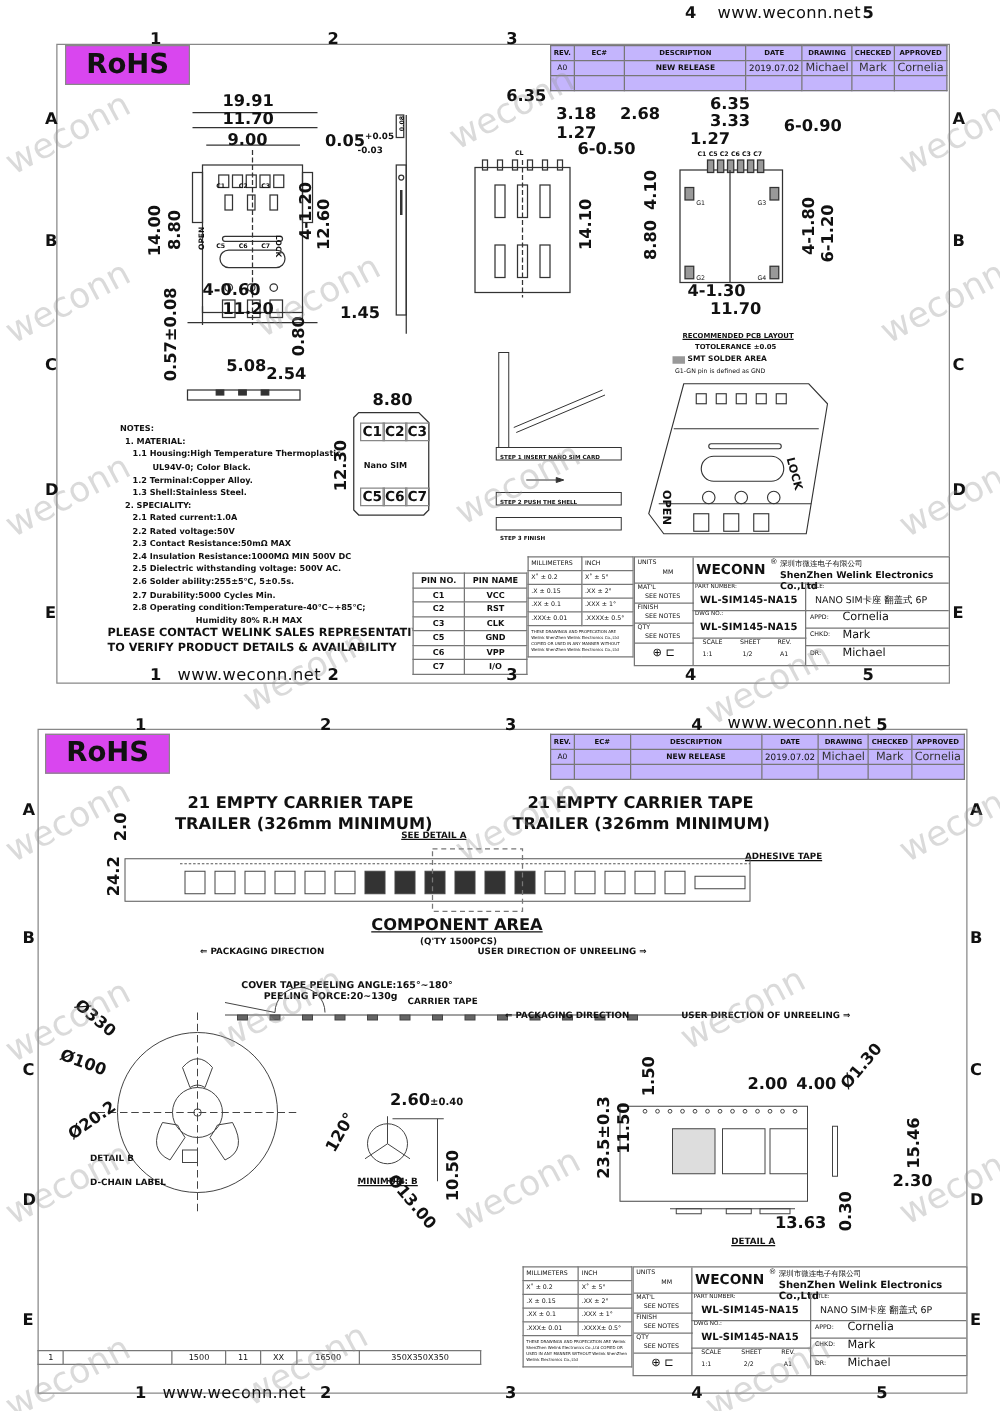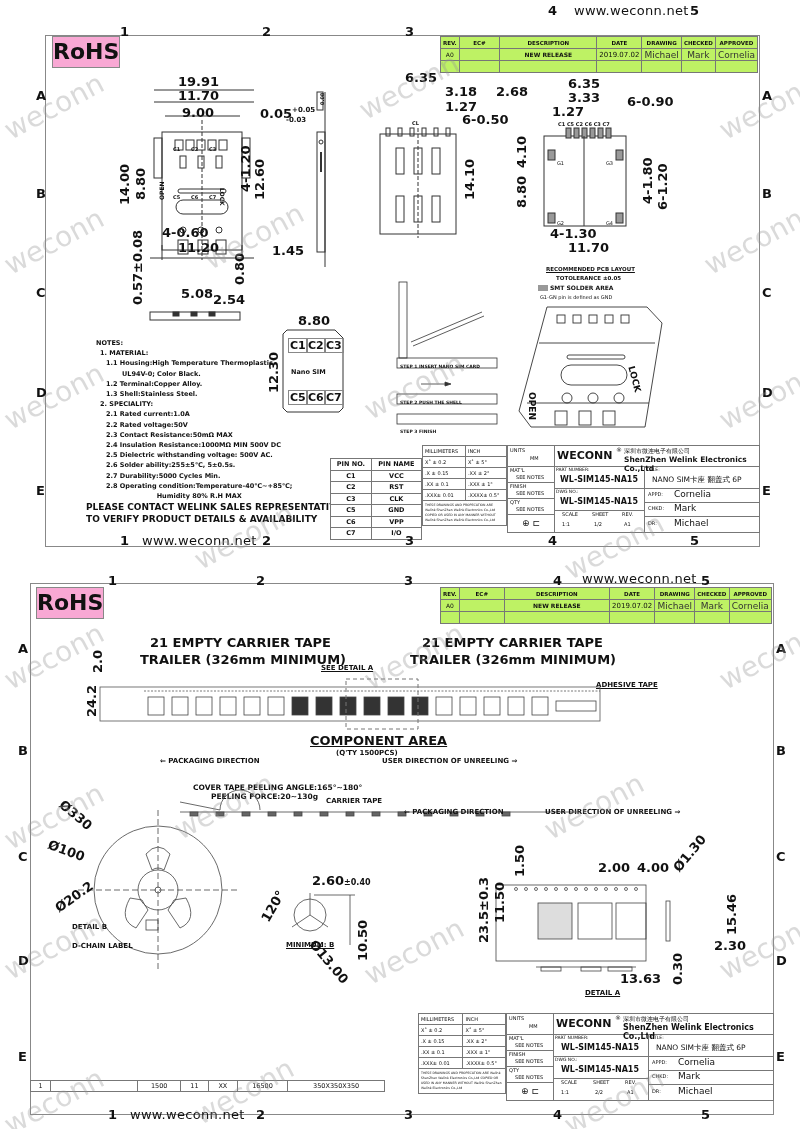--- a/index.html
+++ b/index.html
@@ -3,22 +3,22 @@
 <meta charset="utf-8">
 <style>
   html,body{margin:0;padding:0;background:#fff;}
   body{width:800px;height:1129px;position:relative;overflow:hidden;font-family:"DejaVu Sans",sans-serif;color:#111;}
   .abs{position:absolute;}
   .sheet{position:absolute;left:0;width:800px;}
   .frame{position:absolute;border:1px solid #888;}
   .zone-num{position:absolute;font-size:13px;font-weight:bold;}
   .zone-let{position:absolute;font-size:13px;font-weight:bold;}
   .url{position:absolute;font-size:13px;letter-spacing:0.3px;}
-  .rohs{position:absolute;border:1px solid #888;font-weight:bold;font-size:22px;padding:0 0;line-height:30px;background:#f9a8d4;text-align:center;}
-  table.rev{position:absolute;border-collapse:collapse;font-size:6px;background:#bef264;}
+  .rohs{position:absolute;border:1px solid #888;font-weight:bold;font-size:22px;padding:0 16px;line-height:30px;background:#d946ef;text-align:center;}
+  table.rev{position:absolute;border-collapse:collapse;font-size:6px;background:#c4b5fd;}
   table.rev td{border:1px solid #777;height:11px;padding:0 2px;text-align:center;white-space:nowrap;}
   table.rev tr.hd td{font-weight:bold;font-size:5.5px;}
   table.rev .nm{font-size:9px;font-family:"DejaVu Sans",sans-serif;color:#333;}
   .dim{position:absolute;font-weight:bold;font-size:13px;white-space:nowrap;}
   .dim.v{transform:rotate(-90deg);transform-origin:left top;}
   .lbl{position:absolute;font-weight:bold;white-space:nowrap;}
   .notes{position:absolute;font-size:6.5px;line-height:10.2px;font-weight:bold;}
   .notes .i1{padding-left:4px;}
   .notes .i2{padding-left:10px;}
   .notes .i3{padding-left:26px;}
@@ -516,21 +516,21 @@
         <rect x="312" y="14" width="16" height="18" fill="#333"></rect>
       <rect x="336" y="14" width="16" height="18" fill="none"></rect>
         <rect x="360" y="14" width="16" height="18" fill="none"></rect>
         <rect x="384" y="14" width="16" height="18" fill="none"></rect>
         <rect x="408" y="14" width="16" height="18" fill="none"></rect>
         <rect x="432" y="14" width="16" height="18" fill="none"></rect>
       <rect x="456" y="18" width="40" height="10" fill="none"></rect>
     </g>
     <rect x="246" y="-4" width="72" height="50" stroke="#777" fill="none" stroke-dasharray="4 3"></rect>
   </svg>
-  <div class="lbl" style="left:297px;top:168px;font-size:13px;text-decoration:underline;margin-left:13px;">COMPONENT AREA</div>
+  <div class="lbl" style="left:297px;top:168px;font-size:13px;text-decoration:underline;">COMPONENT AREA</div>
   <div class="lbl" style="left:336px;top:184px;font-size:7px;">(Q'TY 1500PCS)</div>
   <div class="lbl" style="left:160px;top:192px;font-size:7px;">⇐ <span>PACKAGING DIRECTION</span></div>
   <div class="lbl" style="left:382px;top:192px;font-size:7px;"><span>USER DIRECTION OF UNREELING</span> ⇒</div>
 
   <div class="lbl" style="left:193px;top:218px;font-size:7.5px;">COVER TAPE PEELING ANGLE:165°~180°</div>
   <div class="lbl" style="left:211px;top:227px;font-size:7.5px;">PEELING FORCE:20~130g</div>
   <div class="lbl" style="left:326px;top:232px;font-size:7px;">CARRIER TAPE</div>
   <svg style="left:180px;top:235px;" width="400" height="20">
     <g stroke="#444" stroke-width="0.8" fill="none">
       <line x1="0" y1="2" x2="40" y2="10"></line>

